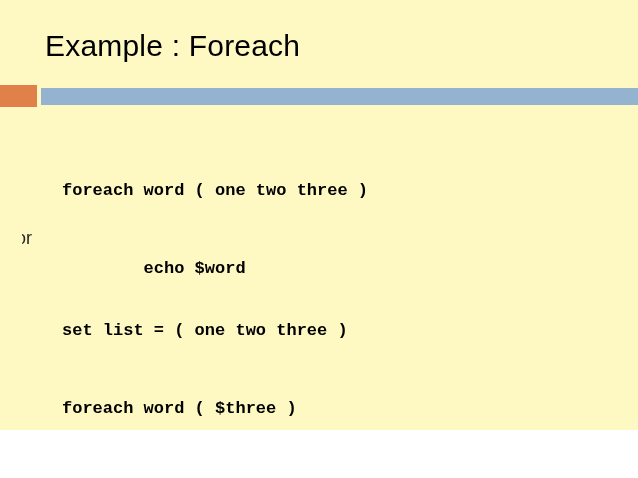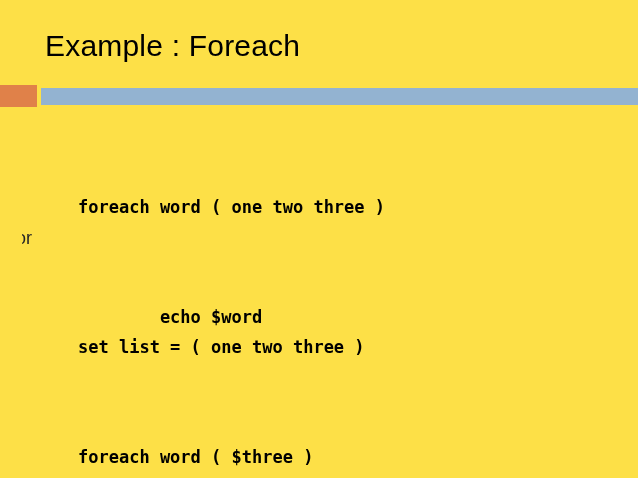--- a/index.html
+++ b/index.html
@@ -10,22 +10,22 @@
     width: 638px;
     height: 478px;
     background: #ffffff;
     font-family: "Liberation Sans", sans-serif;
     overflow: hidden;
   }
 
   .slide {
     position: relative;
     width: 638px;
-    height: 478px;
-    background: #fde047;
+    height: 430px;
+    background: #fef9c3;
   }
 
   
   .slide-title {
     position: absolute;
     left: 45px;
     top: 28px;
     font-family: "Liberation Sans", sans-serif;
     font-size: 30px;
     font-weight: 400;
@@ -69,21 +69,22 @@
     font-weight: bold;
     color: #000000;
     line-height: 26px;
     white-space: pre;
   }
   .code-block-1 { top: 126px; }
   .code-block-2 { top: 266px; }
 
   .code-line {
     white-space: pre;
-    margin: 16px;
+    margin: 0;
+    font-family: Liberation Mono, monospace;
   }
 
   
   .or-separator {
     position: absolute;
     left: 22px;
     top: 228px;
     font-family: "Liberation Sans", sans-serif;
     font-size: 18px;
     font-weight: 400;

